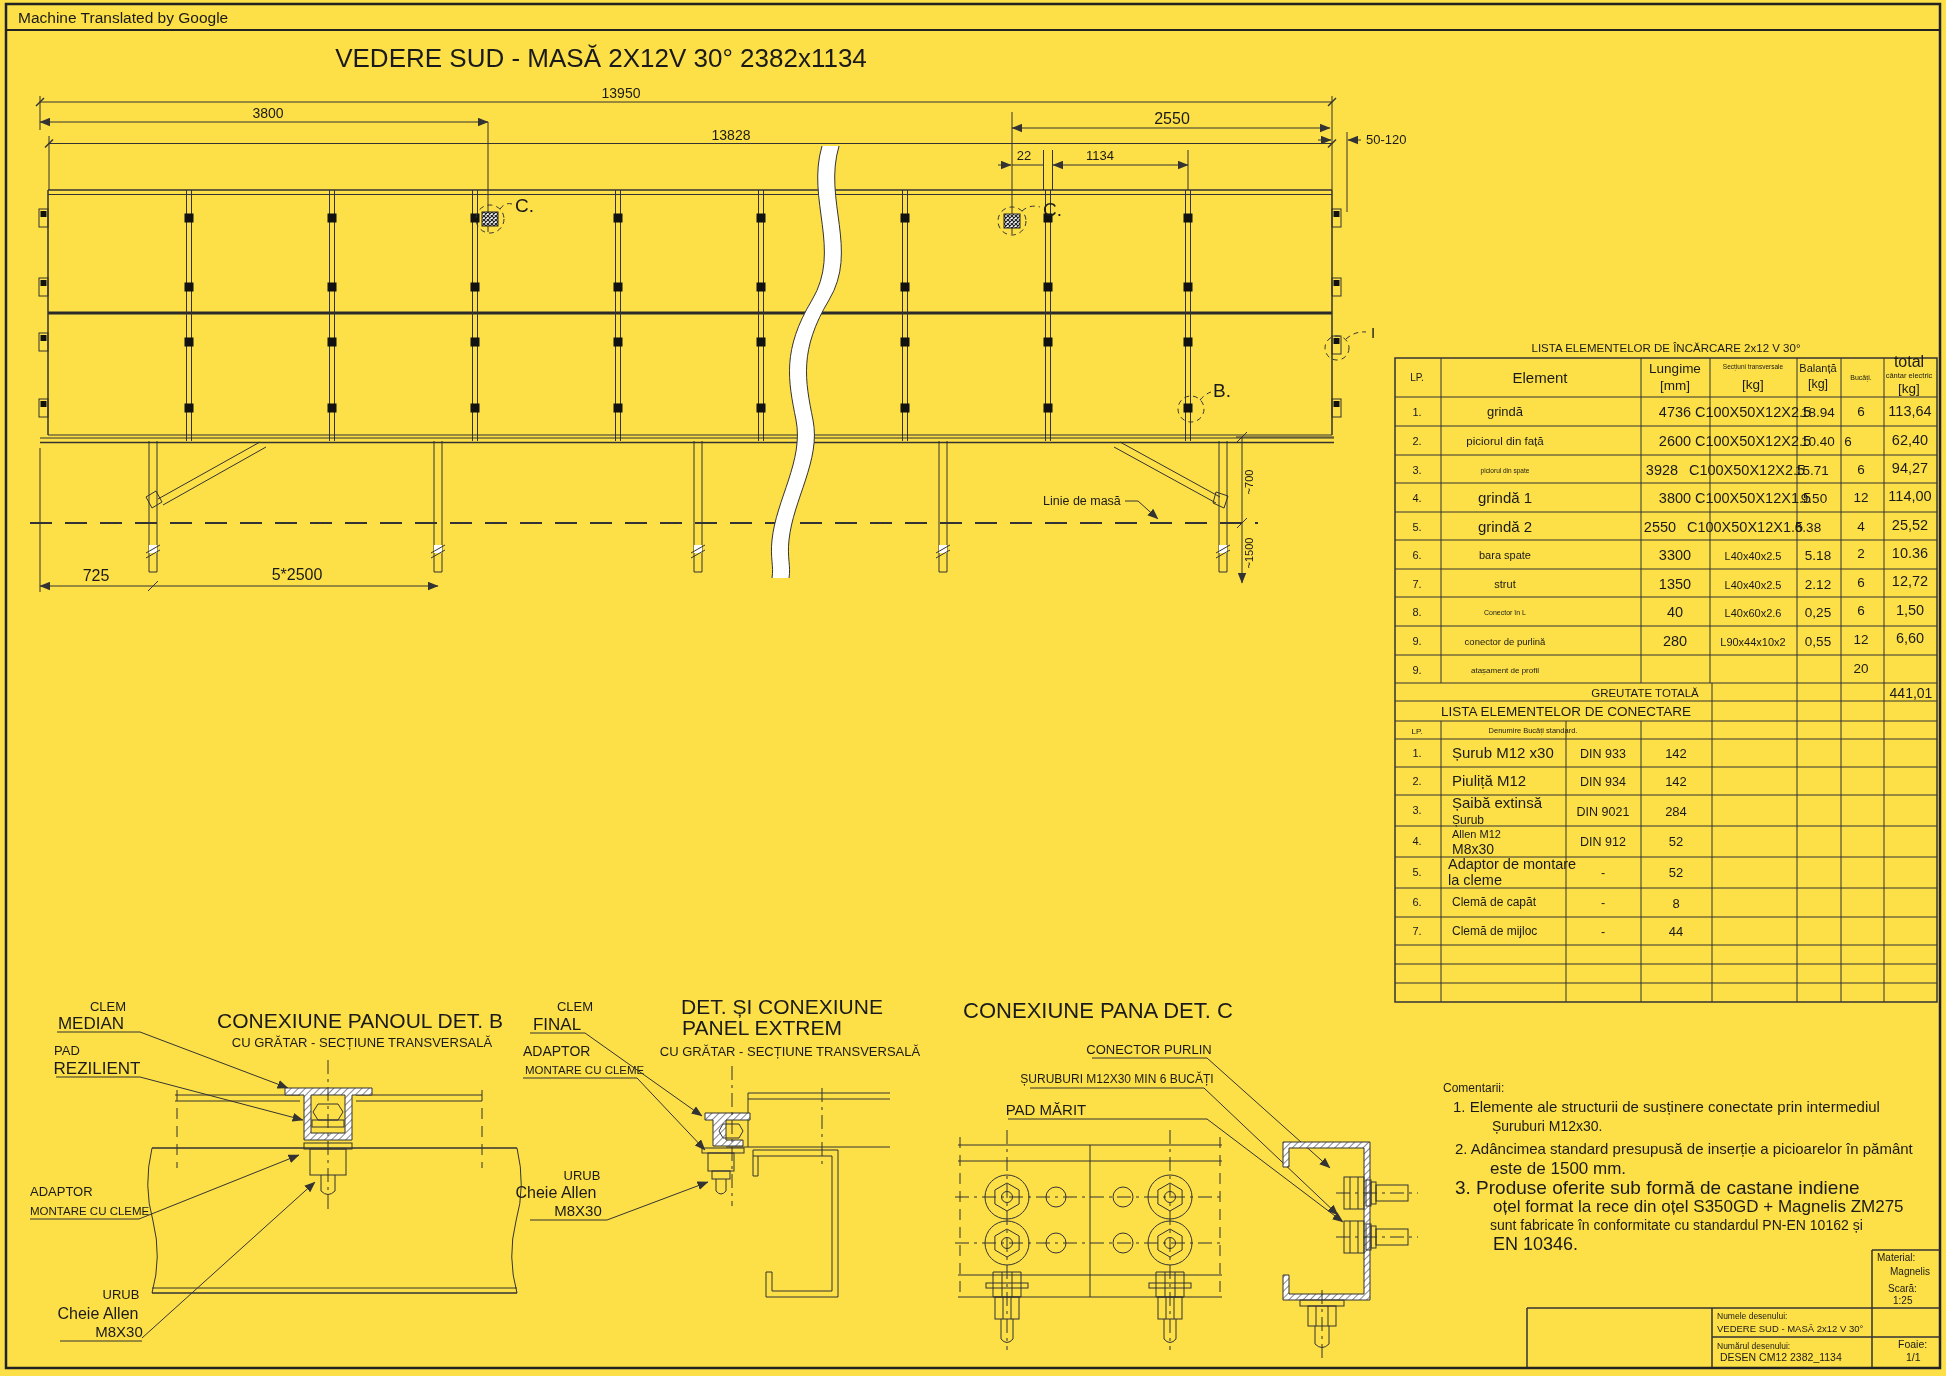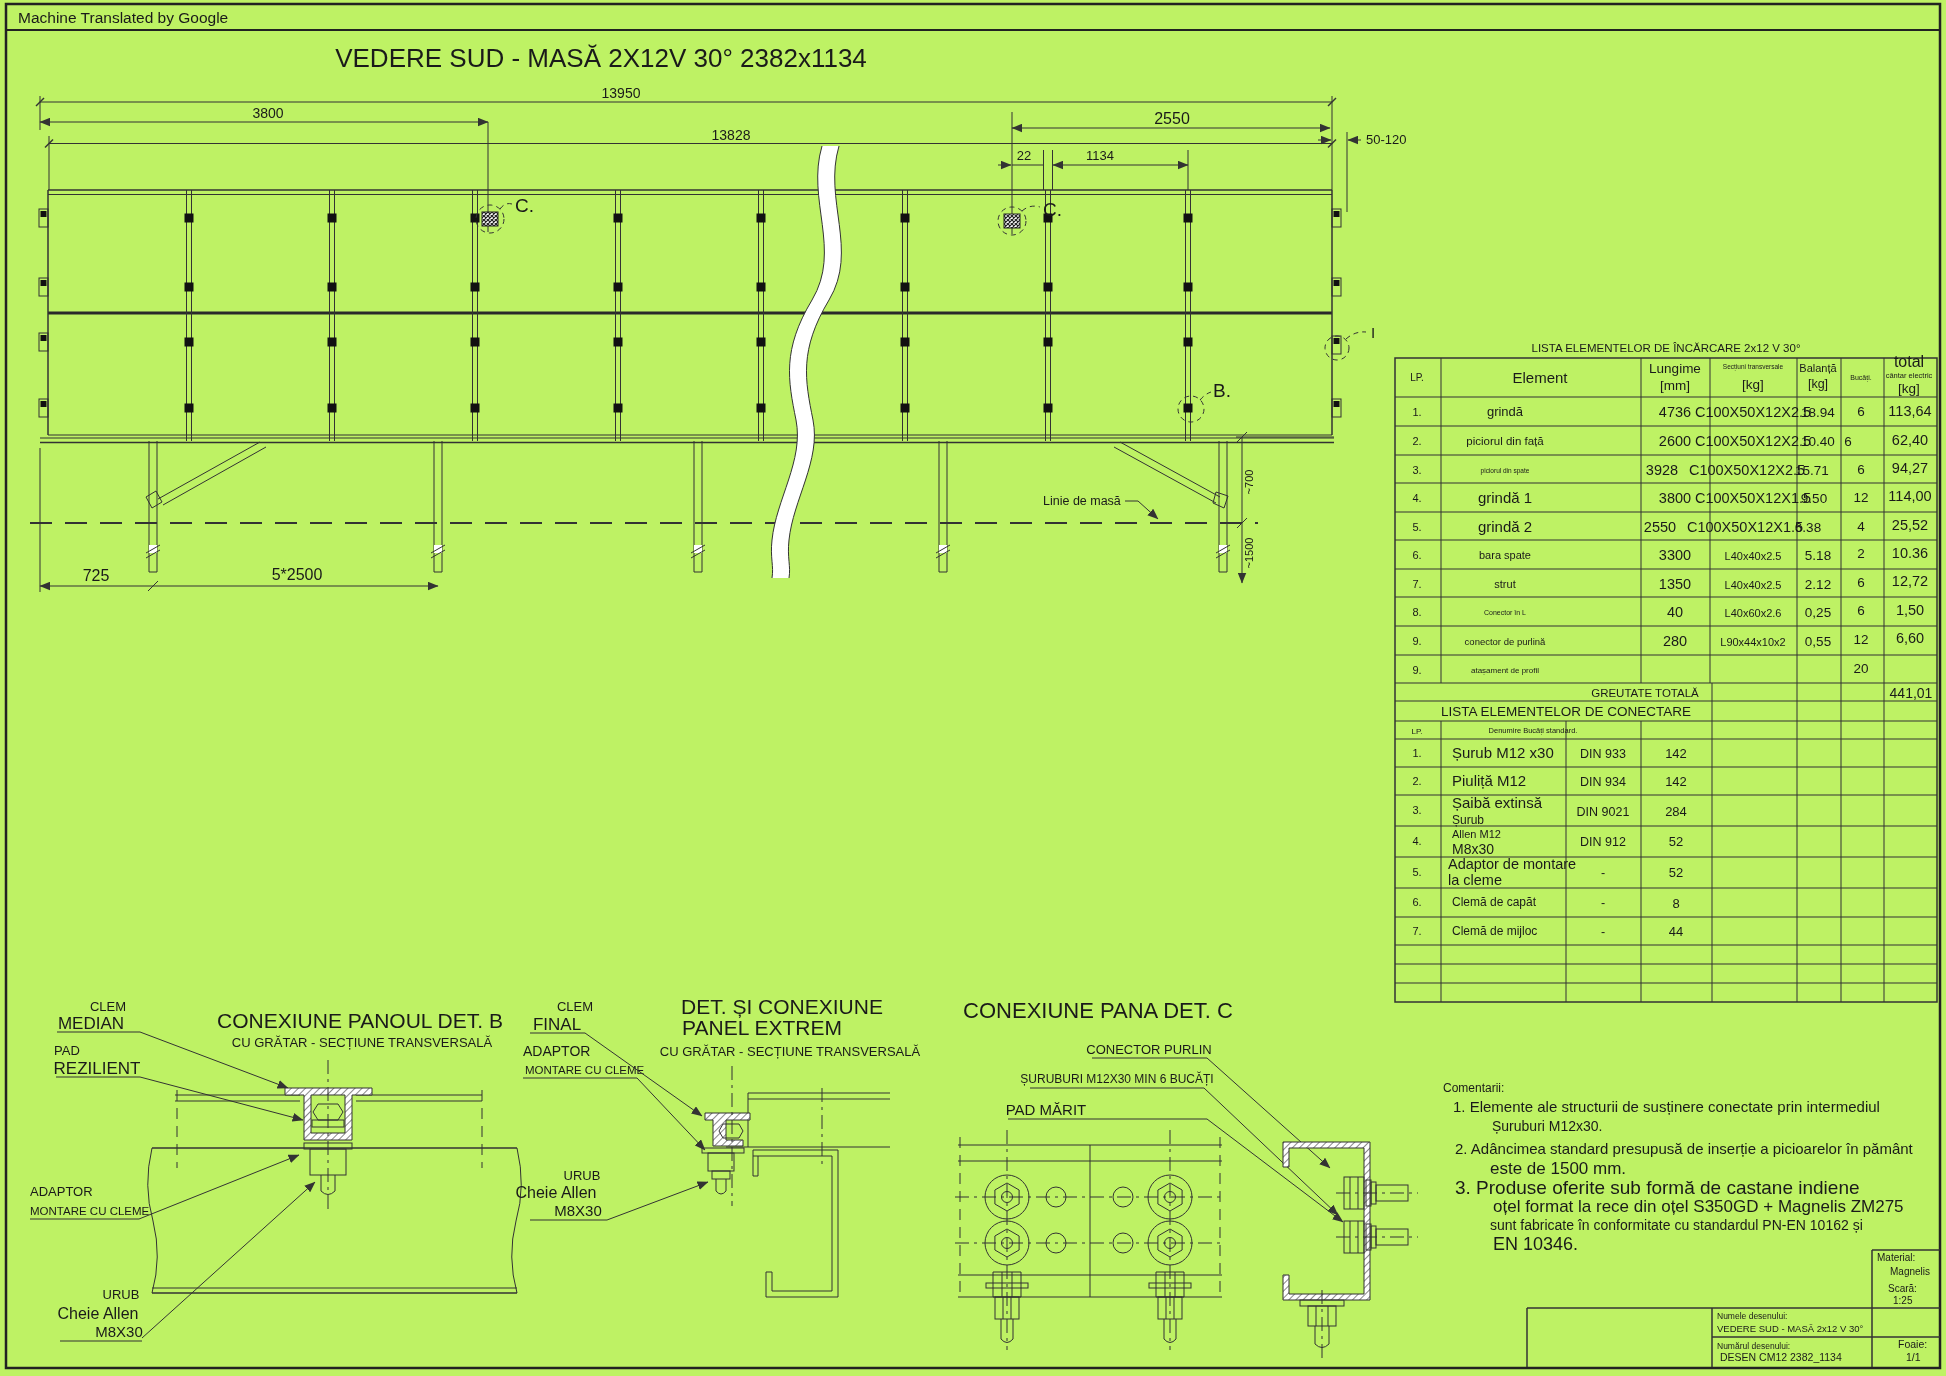--- a/index.html
+++ b/index.html
@@ -1,16 +1,16 @@
 <!DOCTYPE html>
 <html><head>
 <meta charset="utf-8">
 <style>
 html,body{margin:0;padding:0;background:#fff;}
-#page{position:relative;width:1946px;height:1376px;background:#bef264;overflow:hidden;}
+#page{position:relative;width:1946px;height:1376px;background:#fde047;overflow:hidden;}
 svg{position:absolute;left:0;top:0;}
 .t{font-family:"Liberation Sans",sans-serif;fill:#1a1a1a;}
 .k{stroke:#333;fill:none;stroke-width:1;}
 .k15{stroke:#333;fill:none;stroke-width:1.5;}
 .k2{stroke:#333;fill:none;stroke-width:2;}
 .dash{stroke-dasharray:11 7;}
 .dd{stroke-dasharray:14 5 3 5;}
 .gnd{stroke-dasharray:22 13;}
 .dc{stroke-dasharray:5 4;}
 </style>

